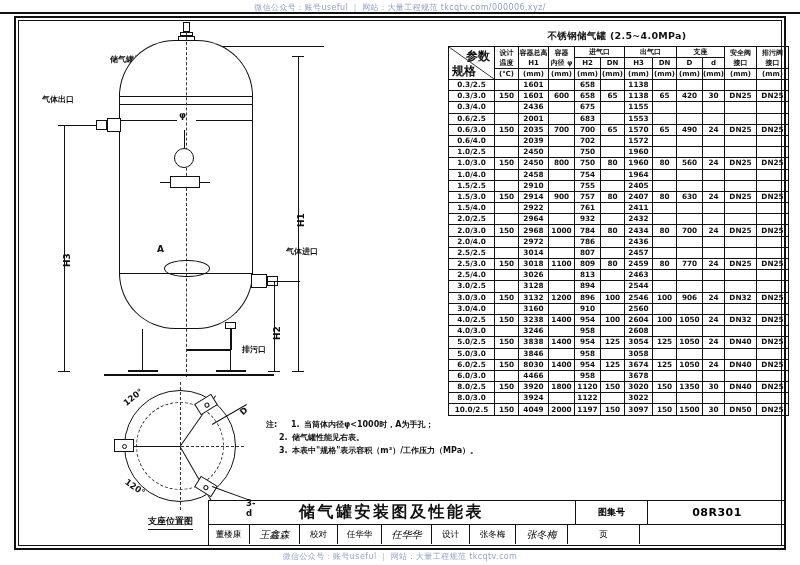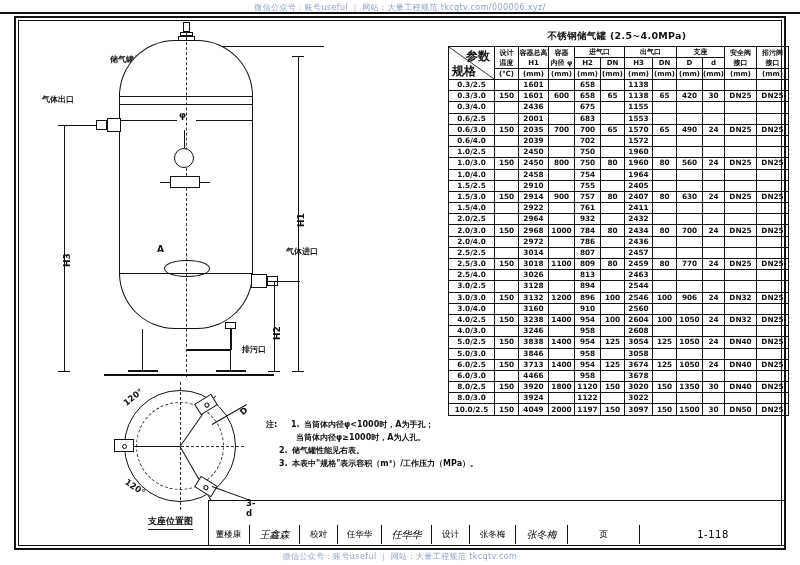--- a/index.html
+++ b/index.html
@@ -342,25 +342,20 @@
     <div class="plan-deg" style="left:146px; top:116px;">3-d</div>
 
     <div class="lbl" style="left:48px; top:133px; font-size:9px; border-bottom:1px solid #111; padding-bottom:1px;">支座位置图</div>
   </div>
 
   <div id="notes">
     <div class="nrow">
       <span class="nidx">注:</span>
       <span class="ncont">1.</span>
       <span>当筒体内径φ&lt;1000时，A为手孔；</span>
-    </div>
-    <div class="nrow" style="padding-left:24px;">
-      <span class="nidx" style="min-width:0"></span>
-      <span class="ncont" style="min-width:0"></span>
-      <span>当筒体内径φ≥1000时，A为人孔。</span>
     </div>
     <div class="nrow" style="padding-left:10px;">
       <span class="nidx" style="min-width:0"></span>
       <span class="ncont">2.</span>
       <span>储气罐性能见右表。</span>
     </div>
     <div class="nrow" style="padding-left:10px;">
       <span class="nidx" style="min-width:0"></span>
       <span class="ncont">3.</span>
       <span>本表中"规格"表示容积（m³）/工作压力（MPa）。</span>
@@ -771,21 +766,21 @@
             <td>3058</td>
             <td></td>
             <td></td>
             <td></td>
             <td></td>
             <td></td>
           </tr>
           <tr class="grp-top">
             <td>6.0/2.5</td>
             <td>150</td>
-            <td>3713</td>
+            <td>8030</td>
             <td>1400</td>
             <td>954</td>
             <td>125</td>
             <td>3674</td>
             <td>125</td>
             <td>1050</td>
             <td>24</td>
             <td>DN40</td>
             <td>DN25</td>
           </tr>
@@ -844,28 +839,32 @@
             <td>30</td>
             <td>DN50</td>
             <td>DN25</td>
           </tr>
         </tbody>
     </table>
   </div>
 
   <div id="title-block">
     <div class="tb-main"></div>
+    <div class="tb-titlerow">
+      <div class="tb-title-cell">储气罐安装图及性能表</div>
+      <div class="tb-atlas-label">图集号</div>
+      <div class="tb-atlas-val">08R301</div>
+    </div>
     <div class="tb-signrow">
       <div class="tb-sc" style="width:42px">董楼康</div>
       <div class="tb-sc sig" style="width:50px">王鑫森</div>
       <div class="tb-sc" style="width:38px">校对</div>
       <div class="tb-sc" style="width:44px">任华华</div>
       <div class="tb-sc sig" style="width:50px">任华华</div>
       <div class="tb-sc" style="width:38px">设计</div>
       <div class="tb-sc" style="width:46px">张冬梅</div>
       <div class="tb-sc sig" style="width:52px">张冬梅</div>
       <div class="tb-sc tb-page-label">页</div>
-      <div class="tb-sc tb-page-val">1-118</div>
     </div>
   </div>
 
   <div class="watermark-bottom">微信公众号：账号useful ｜ 网站：大量工程规范 tkcqtv.com</div>
 </div>
 
 </body></html>

